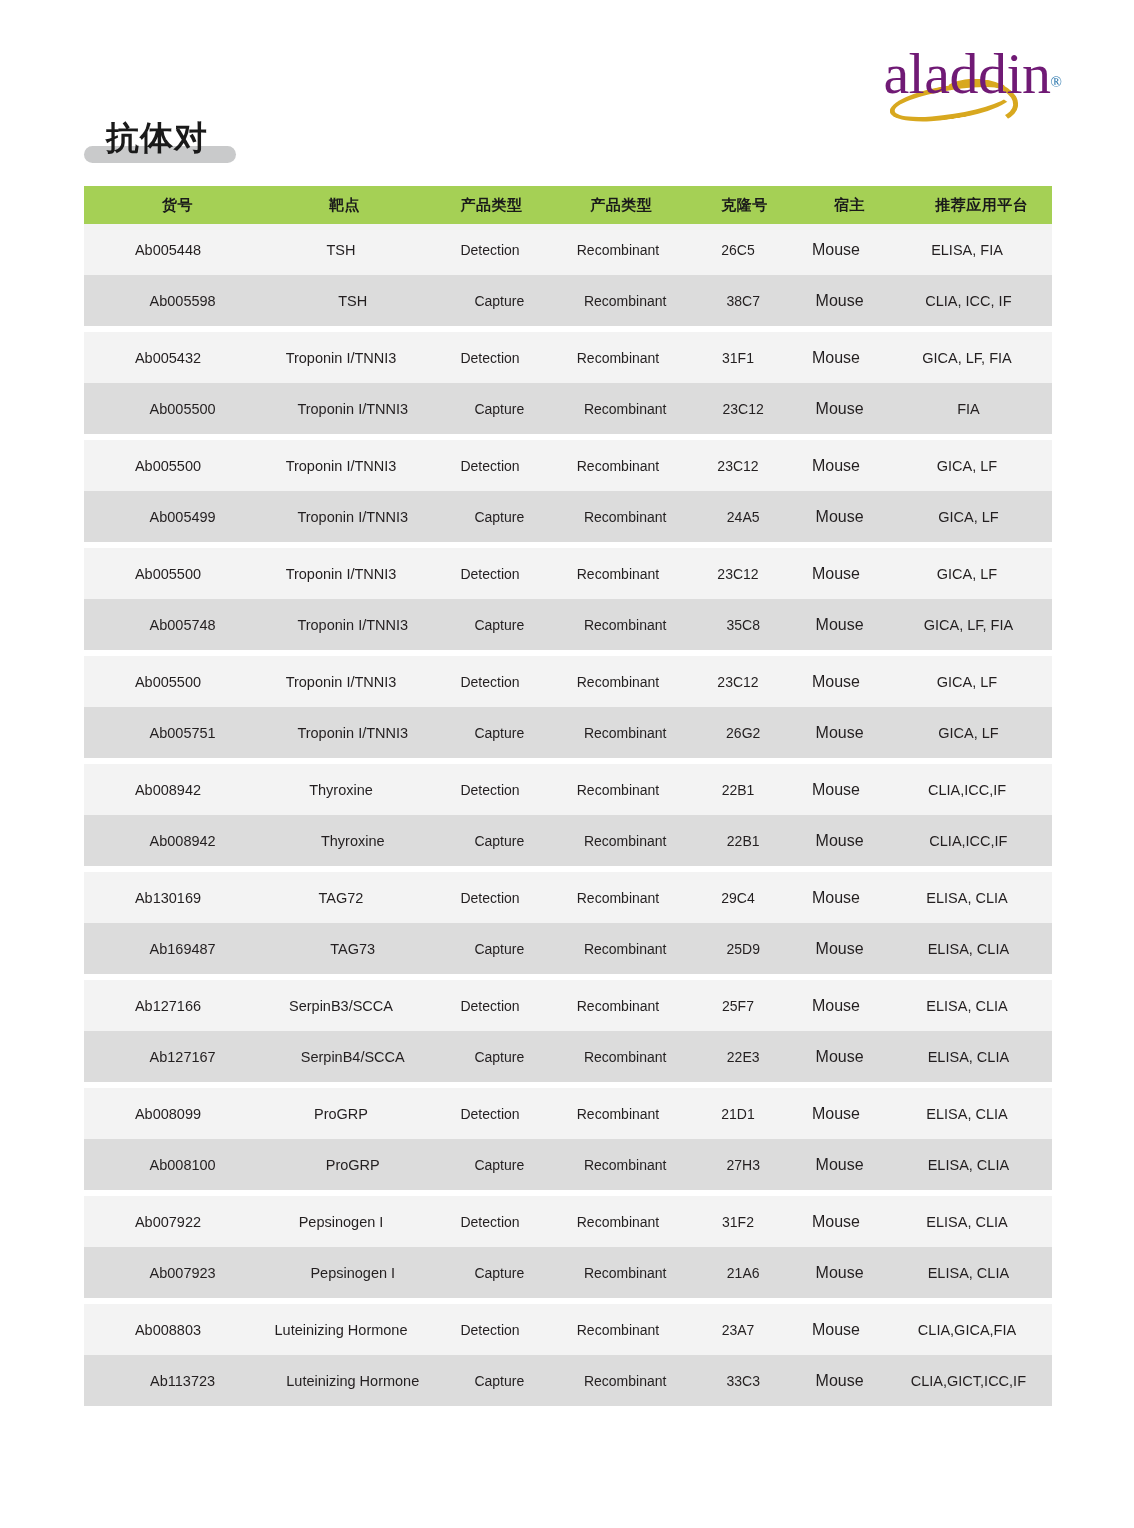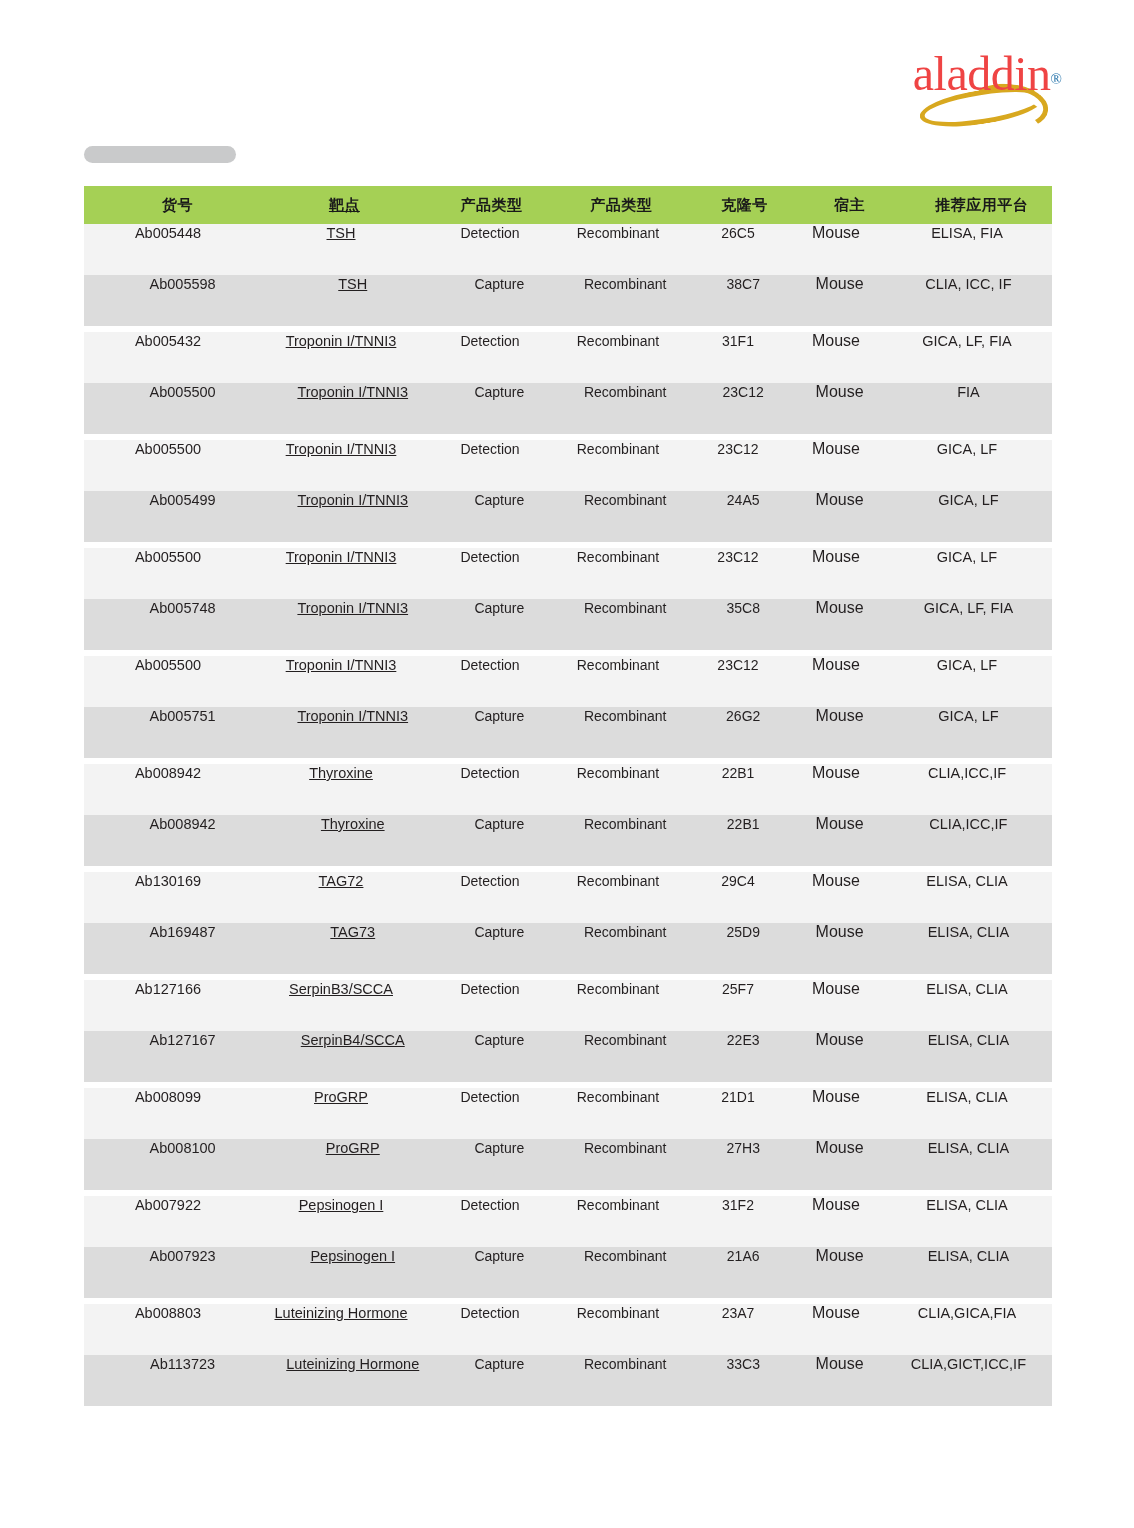--- a/index.html
+++ b/index.html
@@ -25,23 +25,23 @@
     align-items: center;
     justify-content: flex-end;
   }
   .brand-logo {
     position: relative;
     display: inline-block;
     line-height: 1;
   }
   .brand-wordmark {
     font-family: "Liberation Serif", "DejaVu Serif", serif;
-    font-size: 48px;
+    font-size: 58px;
     letter-spacing: -0.5px;
-    color: #ef4444;
+    color: #701a75;
     position: relative;
     z-index: 2;
     display: inline-block;
   }
   .brand-swoosh {
     position: absolute;
     left: 6px;
     top: 40px;
     width: 126px;
     height: 34px;
@@ -124,37 +124,37 @@
     color: #1a1a1a;
     text-align: center;
     letter-spacing: 0.5px;
     margin-left: 24px;
   }
   .pair-group {
     margin-bottom: 6px;
   }
   .table-row {
     display: flex;
-    align-items: flex-start;
+    align-items: center;
     height: 51px;
   }
   .table-row.row-a { background: #f3f3f3; }
   .table-row.row-b { background: #dcdcdc; padding-left: 16px; }
   .table-row .cell {
     font-size: 14.5px;
     color: #231f20;
     text-align: center;
     line-height: 18px;
     overflow: hidden;
     white-space: nowrap;
   }
 
   
   .c-cat      { width: 168px; }
-  .c-target   { width: 178px; text-decoration: underline; }
+  .c-target   { width: 178px; }
   .c-use      { width: 120px; }
   .c-type     { width: 136px; }
   .c-clone    { width: 104px; }
   .c-host     { width: 92px;  }
   .c-platform { width: 170px; }
 
   .table-row .c-use,
   .table-row .c-type,
   .table-row .c-clone { font-size: 14px; }
   .table-row .c-host  { font-size: 16px; }
@@ -164,20 +164,21 @@
 
 <div class="brand">
   <div class="brand-logo">
     <span class="brand-swoosh"></span>
     <span class="brand-wordmark">aladdin</span><span class="brand-tm">®</span>
   </div>
 </div>
 
 <div class="section-title-wrap">
   <span class="title-underbar"></span>
+  <h1 class="section-title">抗体对</h1>
 </div>
 
 <div class="ab-table">
   <div class="table-head" id="thead">
       <div class="cell c-cat">货号</div>
       <div class="cell c-target">靶点</div>
       <div class="cell c-use">产品类型</div>
       <div class="cell c-type">产品类型</div>
       <div class="cell c-clone">克隆号</div>
       <div class="cell c-host">宿主</div>

